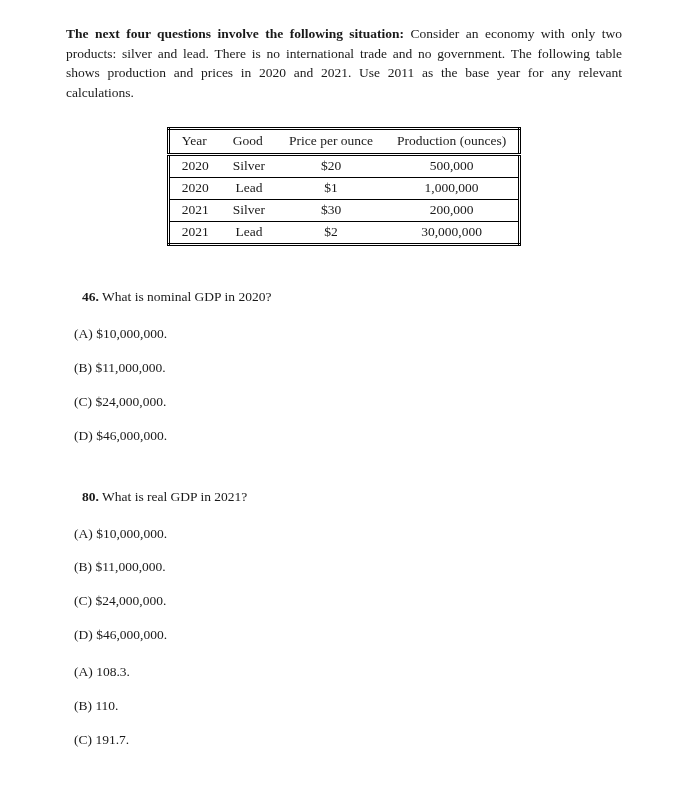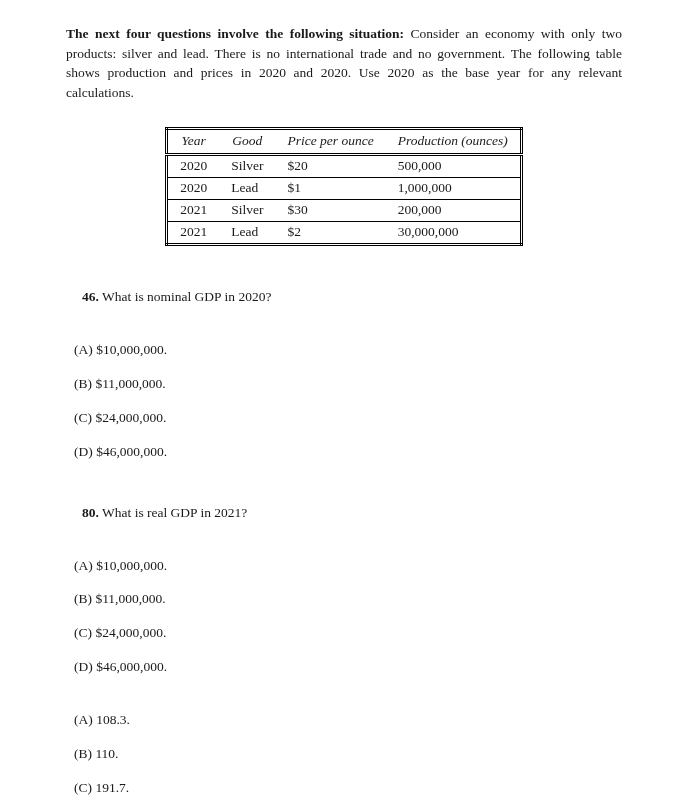--- a/index.html
+++ b/index.html
@@ -34,58 +34,57 @@
     margin: 25px auto 0 auto;
     font-size: 13.5px;
   }
   table.data-table {
     border: 3px double #000;
   }
   table.data-table th {
     font-weight: normal;
     padding: 3px 12px 4px 12px;
     border-bottom: 3px double #000;
-    text-align: center;
-    font-style: italic;
+    text-align: left;
   }
   table.data-table td {
     padding: 2px 12px 3px 12px;
-    text-align: left;
+    text-align: center;
   }
   table.data-table tbody tr + tr td {
     border-top: 1px solid #000;
   }
   .question {
     margin-top: 0;
   }
   .q-head {
     margin: 42px 0 0 16px;
     line-height: 1.4;
   }
   .q-num {
     font-weight: bold;
   }
   .options {
-    margin-top: 34px;
+    margin-top: 18px;
   }
   .option {
     margin: 0 0 0 8px;
     padding: 0;
     line-height: 1.4;
   }
   .option + .option {
     margin-top: 15px;
   }
 </style>
 </head>
 <body>
 
 <div class="page">
 
-  <p class="intro"><span class="bold">The next four questions involve the following situation:</span><span> Consider an economy with only two products: silver and lead. There is no international trade and no government. The following table shows production and prices in 2020 and 2020. Use 2020 as the base year for any relevant calculations.</span></p>
+  <p class="intro"><span class="bold">The next four questions involve the following situation:</span><span> Consider an economy with only two products: silver and lead. There is no international trade and no government. The following table shows production and prices in 2020 and 2021. Use 2011 as the base year for any relevant calculations.</span></p>
 
   <table class="data-table">
     <thead>
       <tr>
         <th>Year</th>
         <th>Good</th>
         <th>Price per ounce</th>
         <th>Production (ounces)</th>
       </tr>
     </thead>

